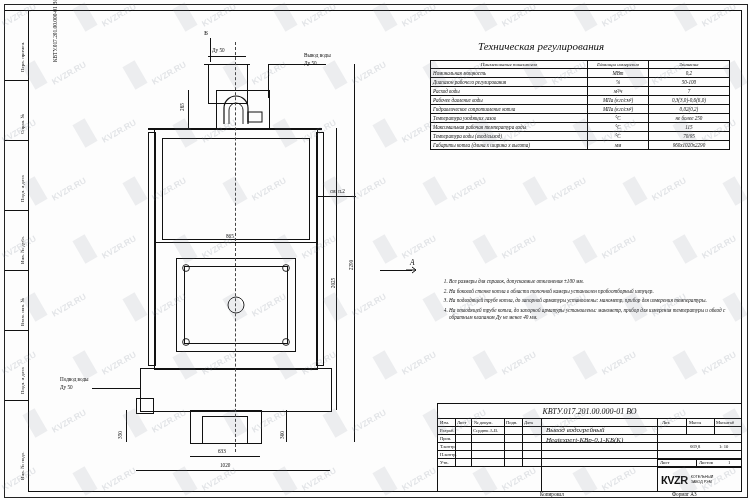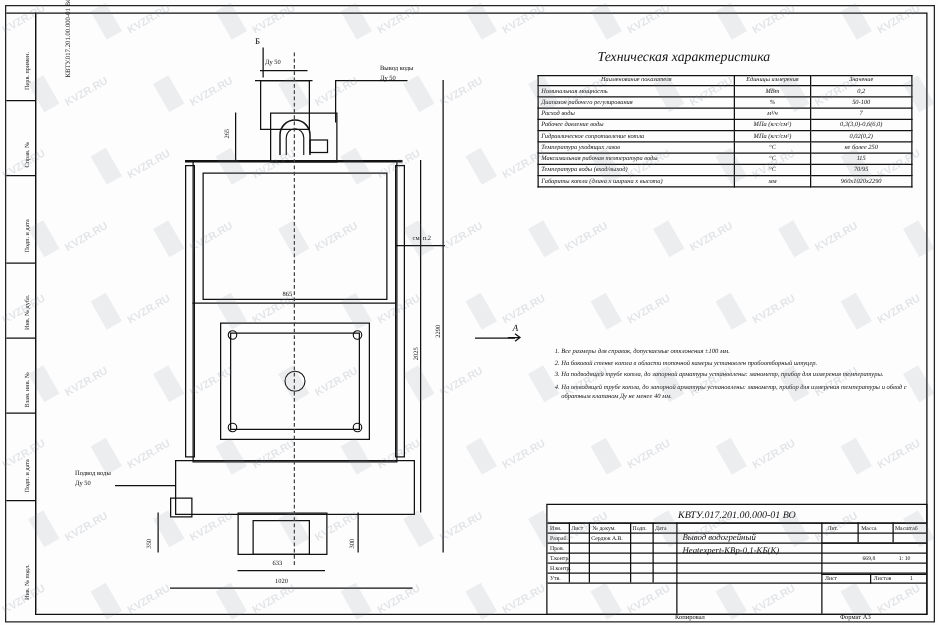--- a/index.html
+++ b/index.html
@@ -147,21 +147,21 @@
 
     <div class="thinv" style="left:96px;top:398px;height:32px;"></div>
     <span class="lbl" style="left:86px;top:420px;transform:rotate(-90deg);">350</span>
 
     <div class="thinv" style="left:256px;top:398px;height:32px;"></div>
     <span class="lbl" style="left:248px;top:420px;transform:rotate(-90deg);">300</span>
 
     <div class="dash" style="left:205px;top:30px;height:410px;"></div>
   </div>
 
-  <div class="tc-title">Техническая характеристика</div>
+  <div class="tc-title">Техническая регулирования</div>
   <div class="tc">
     <table class="tbl">
       <thead>
         <tr>
           <th style="width:150px;">Наименование показателя</th>
           <th style="width:55px;">Единицы измерения</th>
           <th style="width:75px;">Значение</th>
         </tr>
       </thead>
       <tbody>
@@ -263,20 +263,27 @@
 
     <span class="st-txt" style="left:224px;top:16px;">Лит.</span>
     <span class="st-txt" style="left:251px;top:16px;">Масса</span>
     <span class="st-txt" style="left:278px;top:16px;">Масштаб</span>
     <span class="st-txt" style="left:252px;top:40px;">669,8</span>
     <span class="st-txt" style="left:281px;top:40px;">1: 10</span>
     <span class="st-txt" style="left:222px;top:56px;">Лист</span>
     <span class="st-txt" style="left:261px;top:56px;">Листов</span>
     <span class="st-txt" style="left:290px;top:56px;">1</span>
 
+    <div class="logo-box" style="width:84px;height:24px;">
+      <span class="logo-k">КVZR</span>
+      <span class="logo-sub">
+        <span>КОТЕЛЬНЫЙ</span><br>
+        <span>ЗАВОД РЭМ</span>
+      </span>
+    </div>
   </div>
 
   <span class="lbl" style="left:540px;top:491px;">Копировал</span>
   <span class="lbl" style="left:672px;top:491px;">Формат А3</span>
 
   <div id="wm-layer">
       <span class="wm" style="left: 0px; top: 10px;">KVZR.RU</span>
       <span class="wm" style="left: 100px; top: 10px;">KVZR.RU</span>
       <span class="wmbar" style="left: 78px; top: 4px;"></span>
       <span class="wm" style="left: 200px; top: 10px;">KVZR.RU</span>

